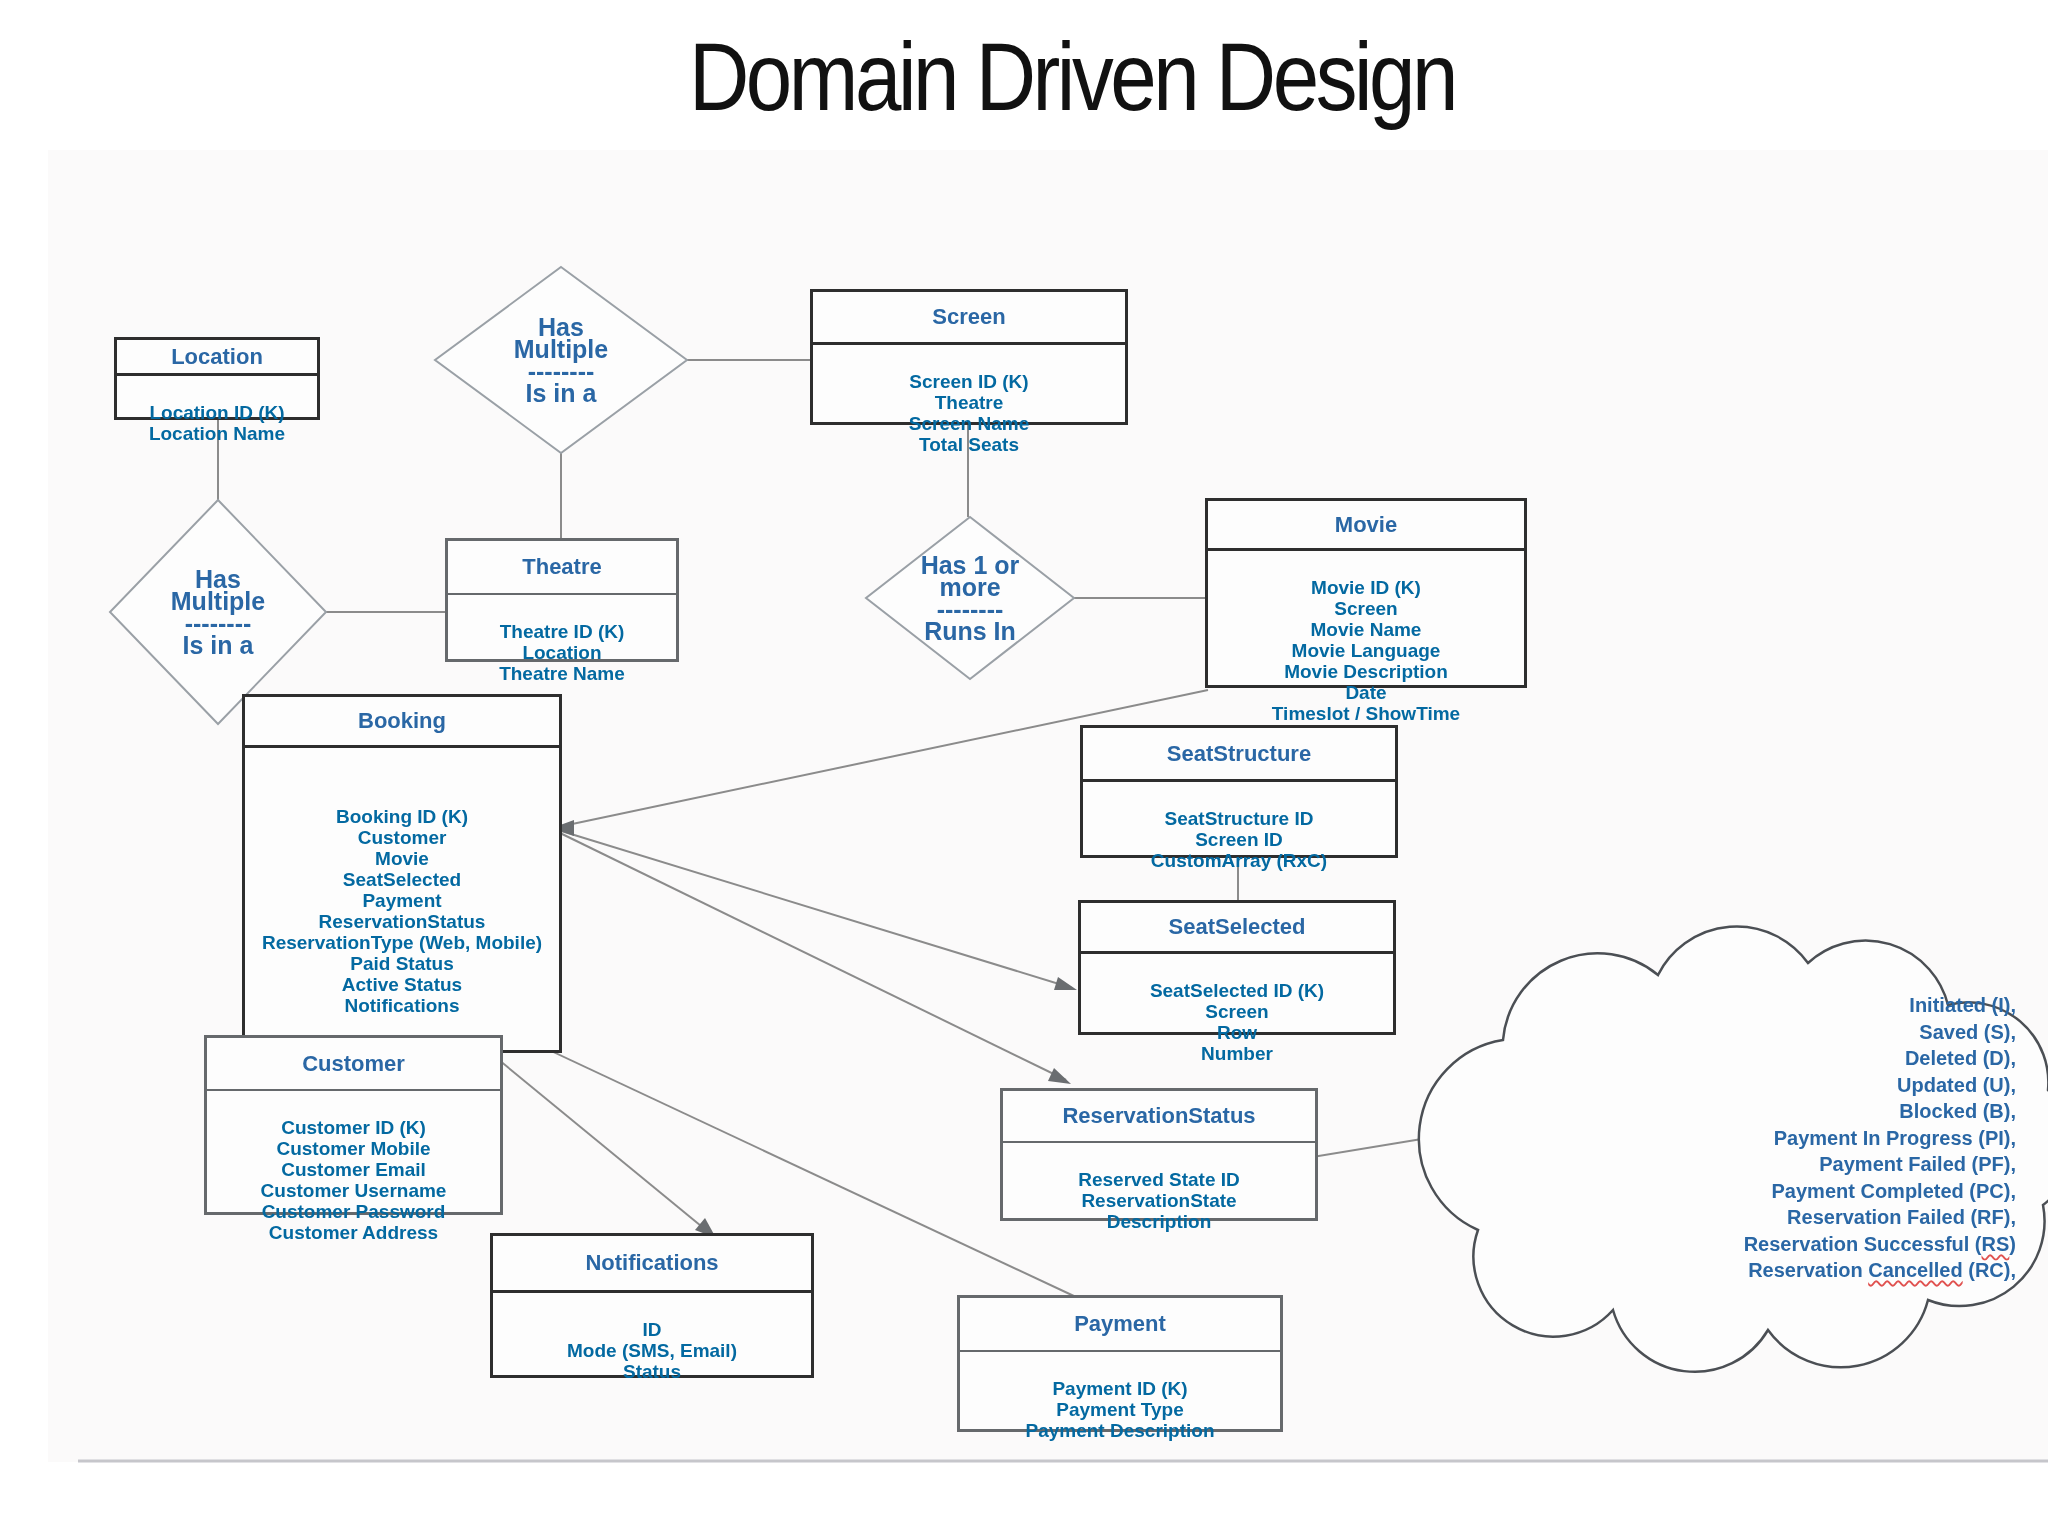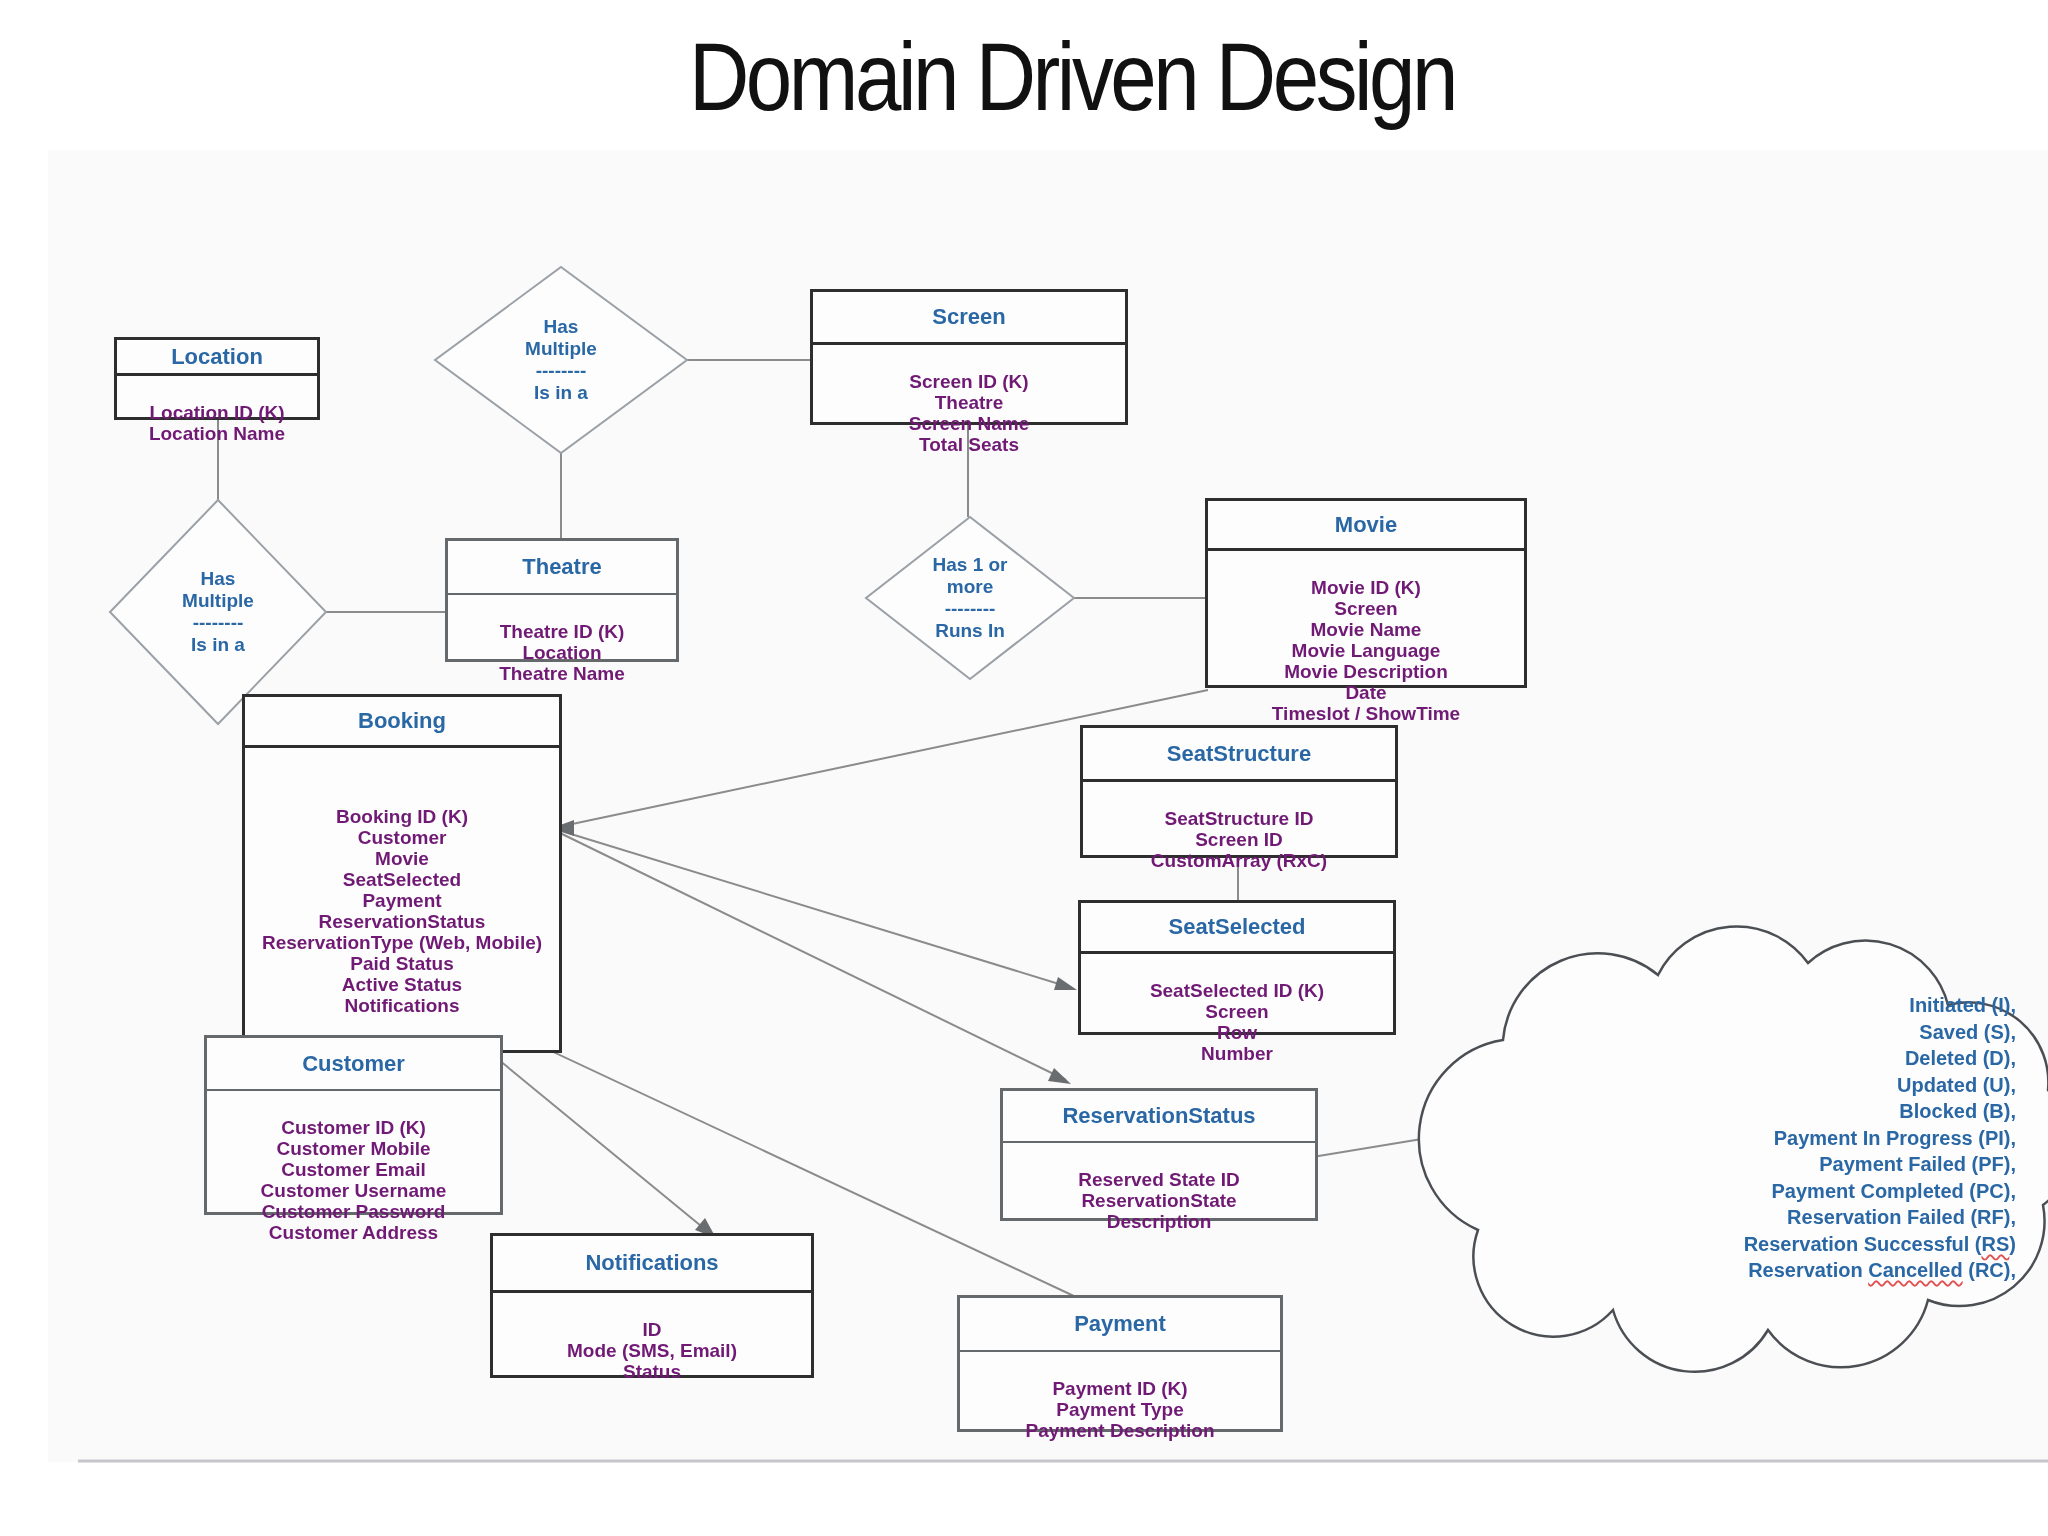--- a/index.html
+++ b/index.html
@@ -11,23 +11,23 @@
   svg.layer{position:absolute;left:0;top:0;}
   .entity{position:absolute;background:#fdfdfd;display:flex;flex-direction:column;box-sizing:border-box;gap:24px;}
   .entity.dark{border:3px solid #2e2e2e;}
   .entity.mid{border:3px solid #66696c;}
   .etitle{flex:0 0 auto;display:flex;align-items:center;justify-content:center;
           height:var(--th,48px);font-size:22px;font-weight:700;color:#2a67a5;}
   .entity.dark .etitle{border-bottom:3px solid #2e2e2e;}
   .entity.mid  .etitle{border-bottom:2px solid #66696c;}
   .efields{flex:1 1 auto;display:flex;align-items:center;justify-content:center;
            text-align:center;white-space:pre-line;font-size:19px;line-height:21px;
-           font-weight:700;color:#701a75;padding:2px 12px;}
+           font-weight:700;color:#0369a1;padding:2px 12px;}
   .diamond-label{position:absolute;display:flex;align-items:center;justify-content:center;
-           text-align:center;white-space:pre-line;font-size:19px;line-height:22px;
+           text-align:center;white-space:pre-line;font-size:25px;line-height:22px;
            font-weight:700;color:#2a67a5;}
   .cloud-text{position:absolute;left:1448px;top:992px;width:520px;text-align:right;
            font-size:20px;line-height:26.5px;font-weight:700;color:#2a67a5;}
   .cloud-text .multi{white-space:pre-line;}
   .redline{text-decoration-line:underline;text-decoration-style:wavy;
            text-decoration-color:#e0514f;text-decoration-thickness:2px;text-underline-offset:3px;}
 </style>
 </head>
 <body>
 

